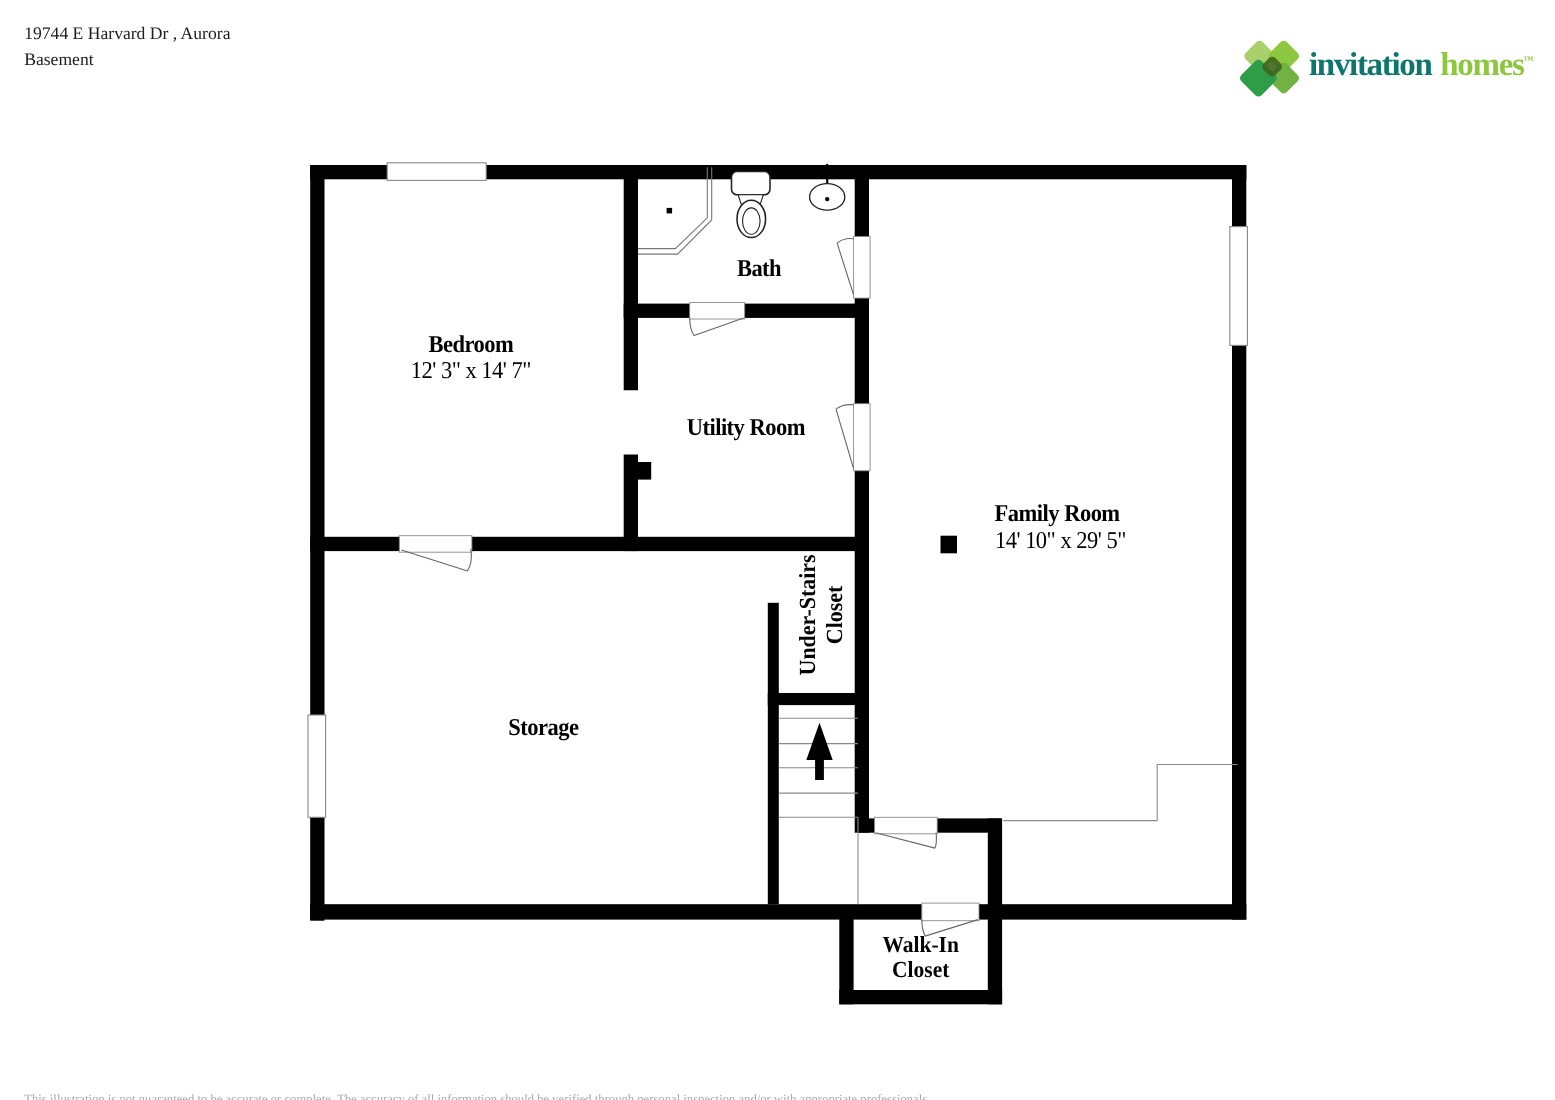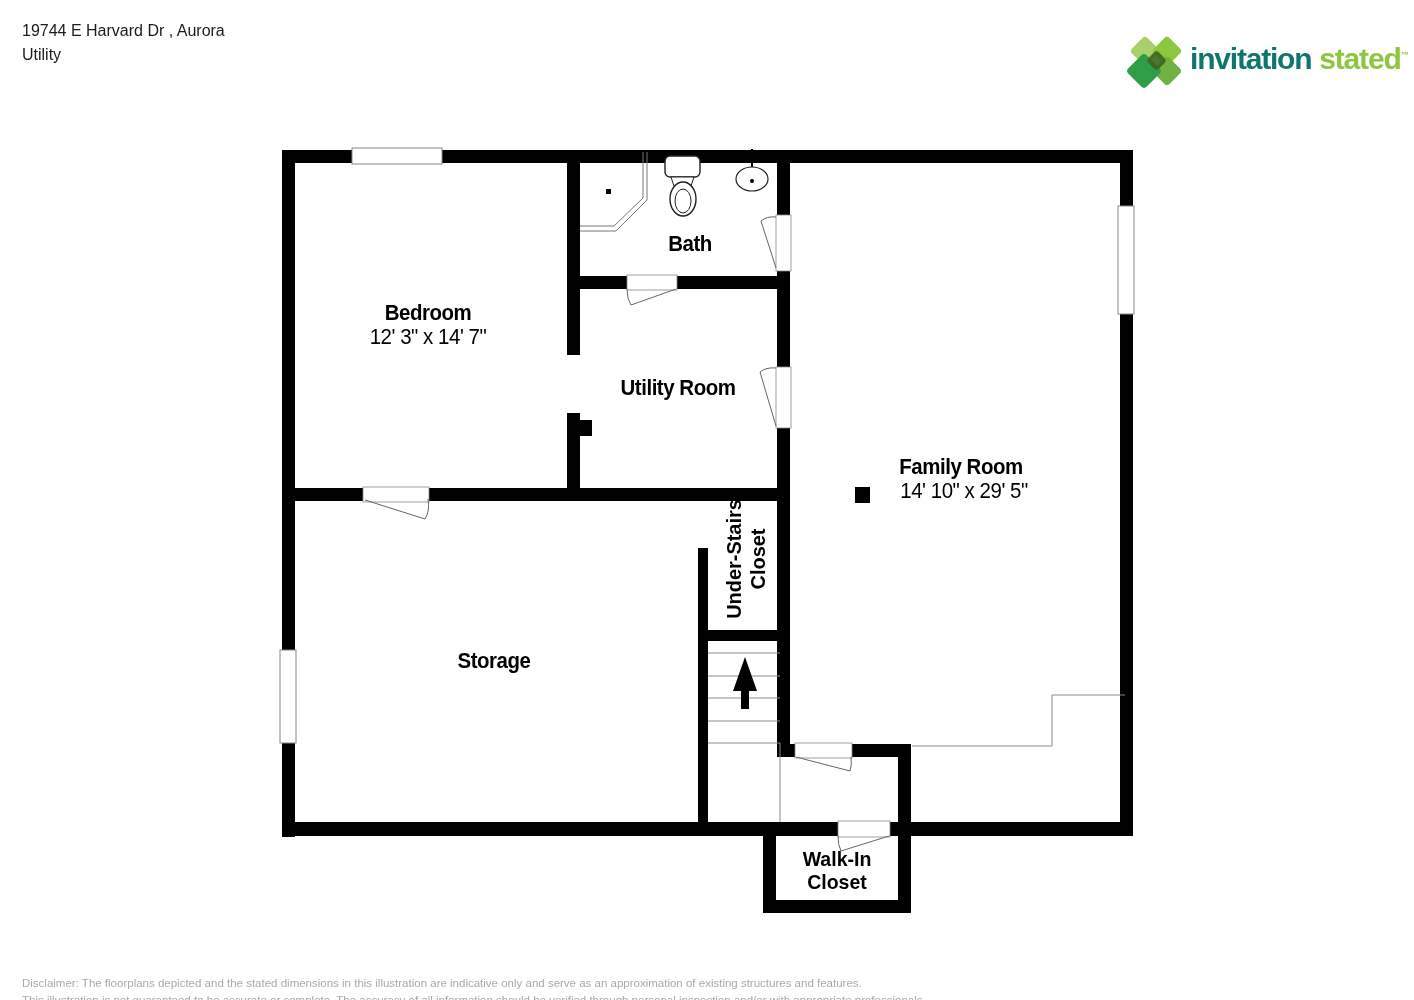--- a/index.html
+++ b/index.html
@@ -1,17 +1,17 @@
 <!DOCTYPE html>
 <html><head>
 <meta charset="utf-8">
 <style>
   html,body{margin:0;padding:0;background:#fff;}
   #canvas{position:relative;width:1408px;height:1000px;background:#ffffff;overflow:hidden;
-          font-family:Liberation Sans, sans-serif;}
+          font-family:Liberation Serif, serif;}
   .hdr{position:absolute;color:#1b1b1b;font-size:16px;}
   .lbl{position:absolute;transform:translate(-50%,-50%) scaleX(.93);font-weight:bold;
        font-size:22px;color:#000;white-space:nowrap;letter-spacing:-.5px;}
   .dims{font-weight:normal;}
   .lbl-2line{position:absolute;transform:translate(-50%,-50%) scaleX(.93);font-weight:bold;
        font-size:21px;color:#000;text-align:center;line-height:23px;white-space:nowrap;}
   .lbl-rot{position:absolute;transform:translate(-50%,-50%) rotate(-90deg) scaleX(.95);
        font-weight:bold;font-size:21px;color:#000;text-align:center;line-height:24px;white-space:nowrap;}
   .disc{position:absolute;color:#a9a9a9;font-size:11.5px;white-space:nowrap;}
   svg{position:absolute;left:0;top:0;}
@@ -35,30 +35,30 @@
   #wordmark .w1{color:#0f766e;}
   #wordmark .w2{color:#8dc63f;margin-left:8px;}
   #wordmark sup{font-size:9px;color:#8dc63f;}
 </style>
 </head>
 <body>
 
 <div id="canvas">
 
   <div class="hdr" style="left:22px;top:22px;">19744 E Harvard Dr , Aurora</div>
-  <div class="hdr" style="left:22px;top:46px;">Utility</div>
+  <div class="hdr" style="left:22px;top:46px;">Basement</div>
 
   <div id="logo-mark">
     <span class="d1"></span>
     <span class="d2"></span>
     <span class="d3"></span>
     <span class="d4"></span>
     <span class="d5"></span>
   </div>
-  <div id="wordmark"><span class="w1">invitation</span><span class="w2">stated</span><sup>™</sup></div>
+  <div id="wordmark"><span class="w1">invitation</span><span class="w2">homes</span><sup>™</sup></div>
 
   <svg width="1414" height="1000" viewBox="0 0 1414 1000">
 
     <rect class="wall" x="282" y="150" width="851" height="13"></rect>
     <rect class="wall" x="282" y="150" width="13" height="687"></rect>
     <rect class="wall" x="1120" y="150" width="13" height="686"></rect>
     <rect class="wall" x="282" y="822" width="851" height="14"></rect>
 
     <rect class="wall" x="567" y="150" width="13" height="205"></rect>
     <rect class="wall" x="567" y="413" width="13" height="88"></rect>
@@ -136,16 +136,15 @@
   <div class="lbl" style="left:494px;top:661px;">Storage</div>
   <div class="lbl-2line" style="left:837px;top:870px;">
     <div>Walk-In</div>
     <div>Closet</div>
   </div>
   <div class="lbl-rot" style="left:746px;top:559px;">
     <div>Under-Stairs</div>
     <div>Closet</div>
   </div>
 
-  <div class="disc" style="left:22px;top:977px;">Disclaimer: The floorplans depicted and the stated dimensions in this illustration are indicative only and serve as an approximation of existing structures and features.</div>
   <div class="disc" style="left:22px;top:994px;">This illustration is not guaranteed to be accurate or complete. The accuracy of all information should be verified through personal inspection and/or with appropriate professionals.</div>
 
 </div>
 
 </body></html>

